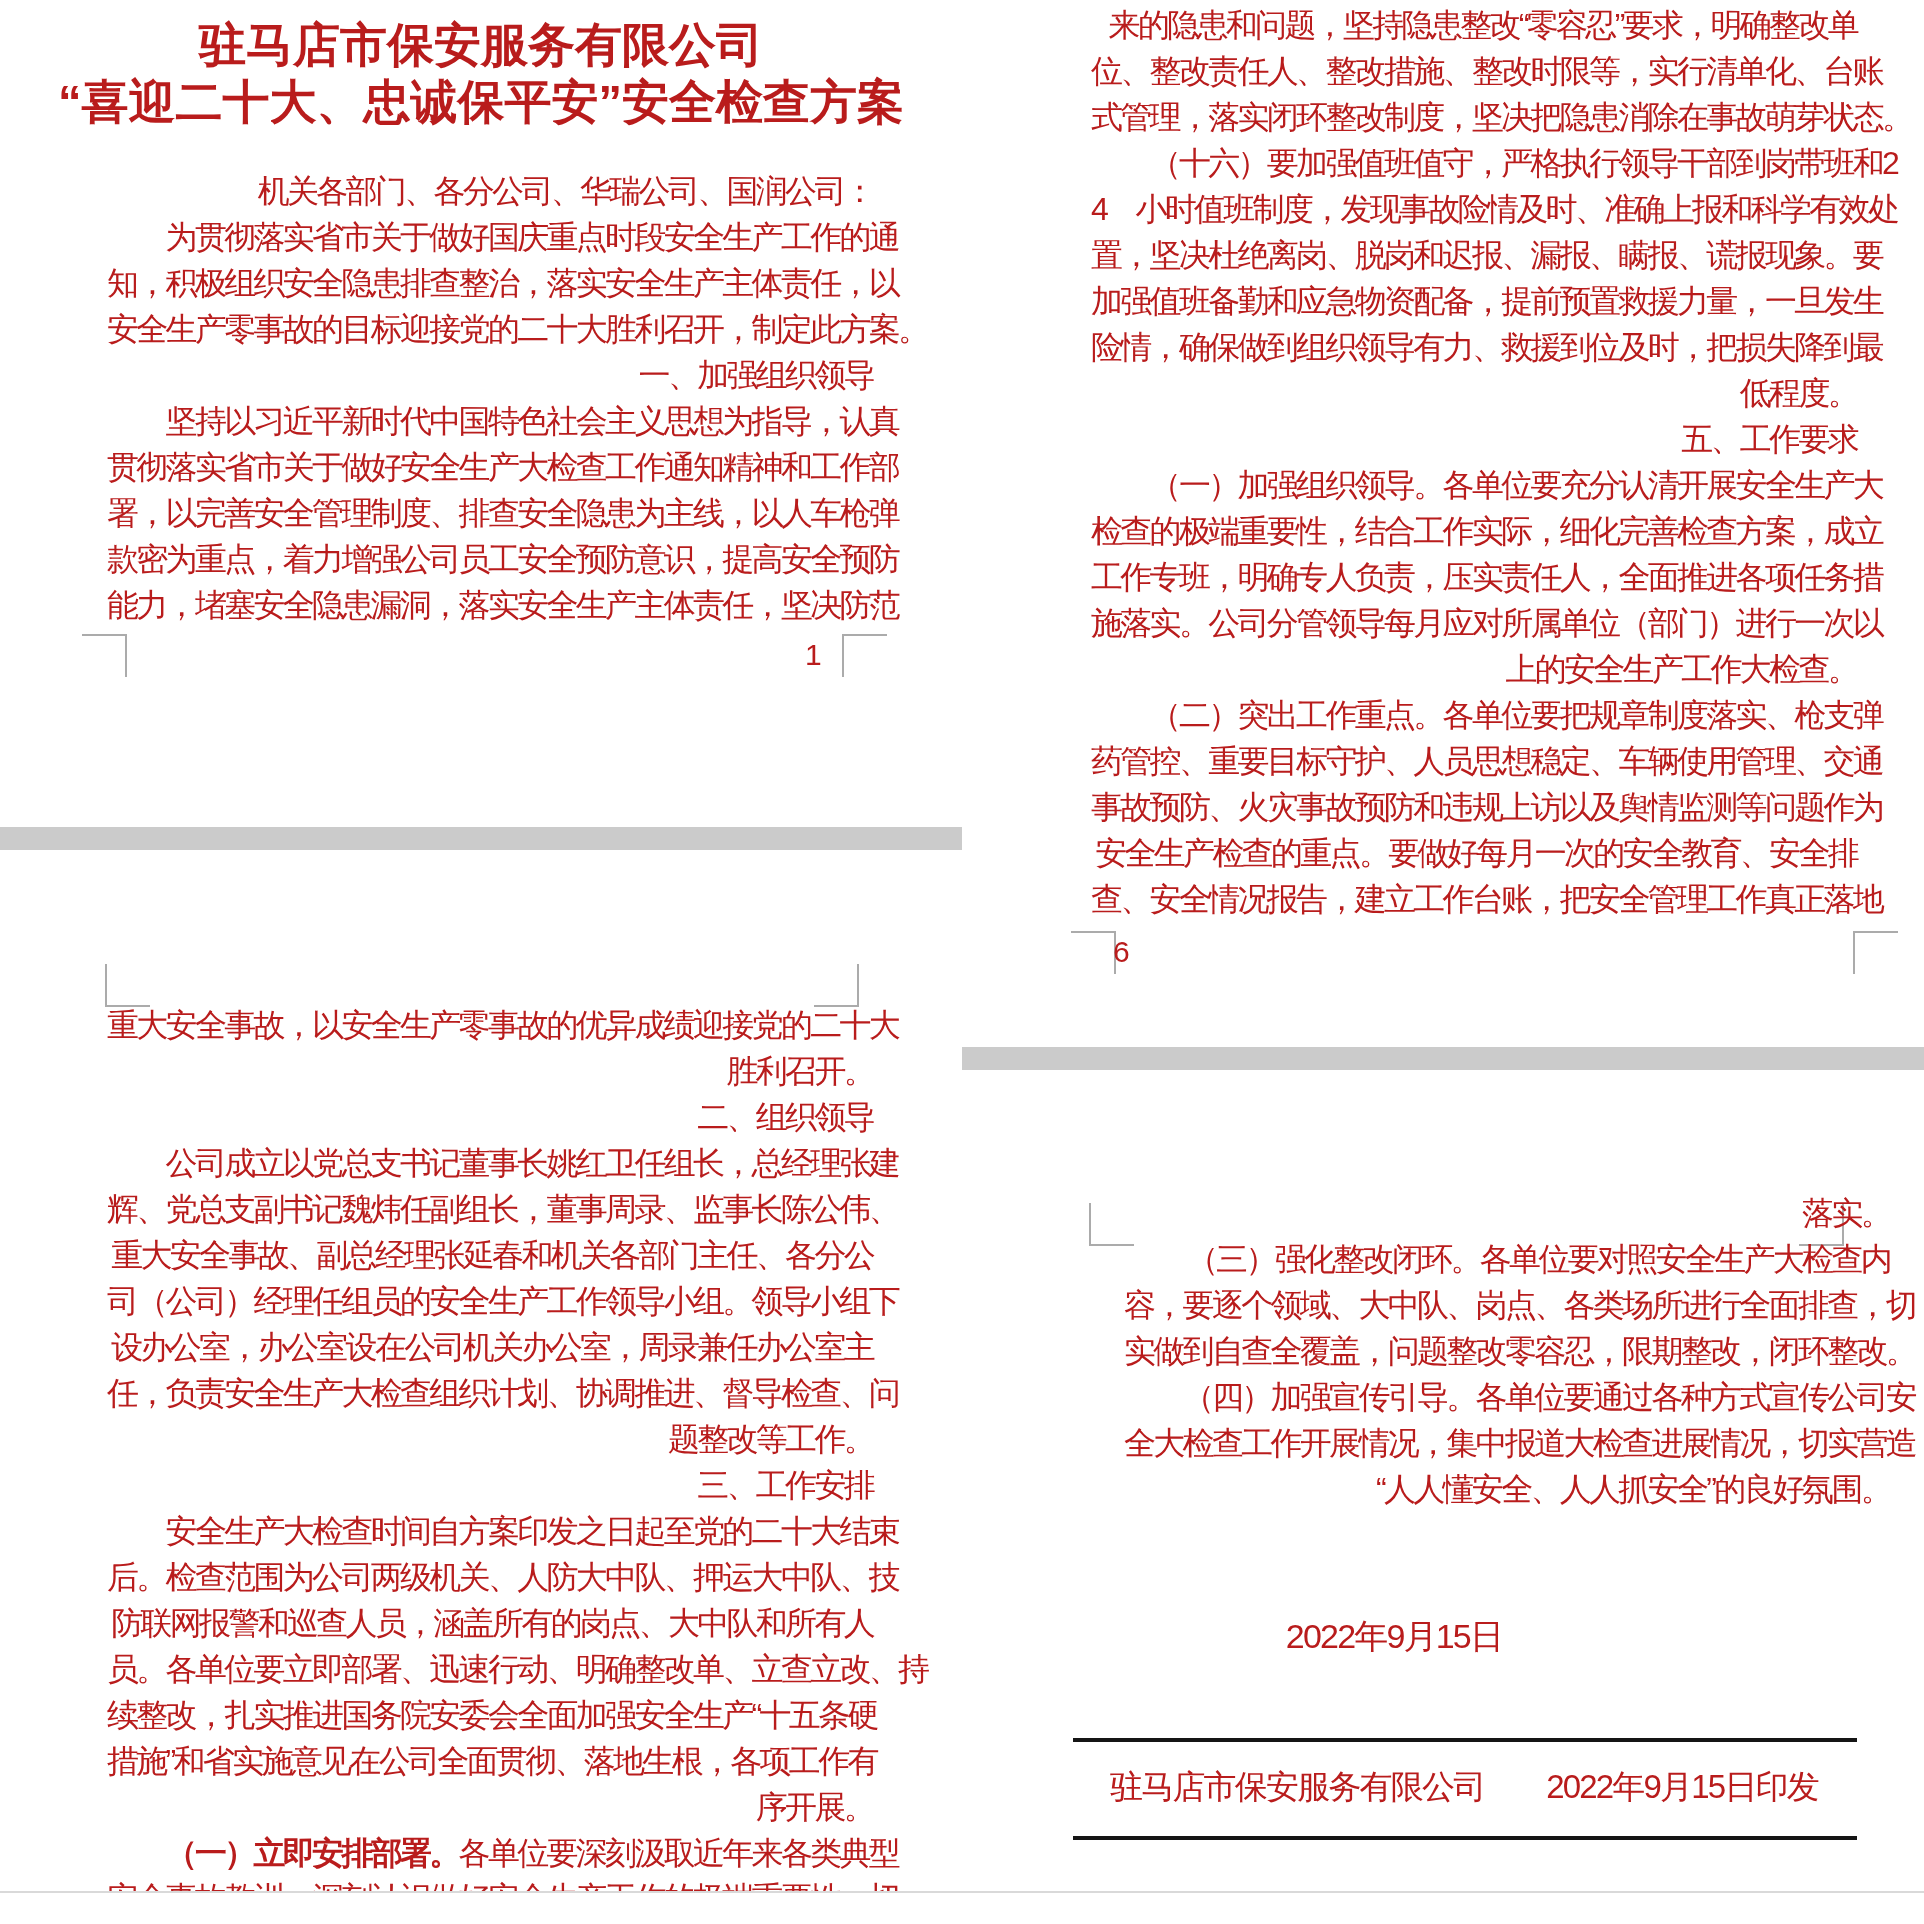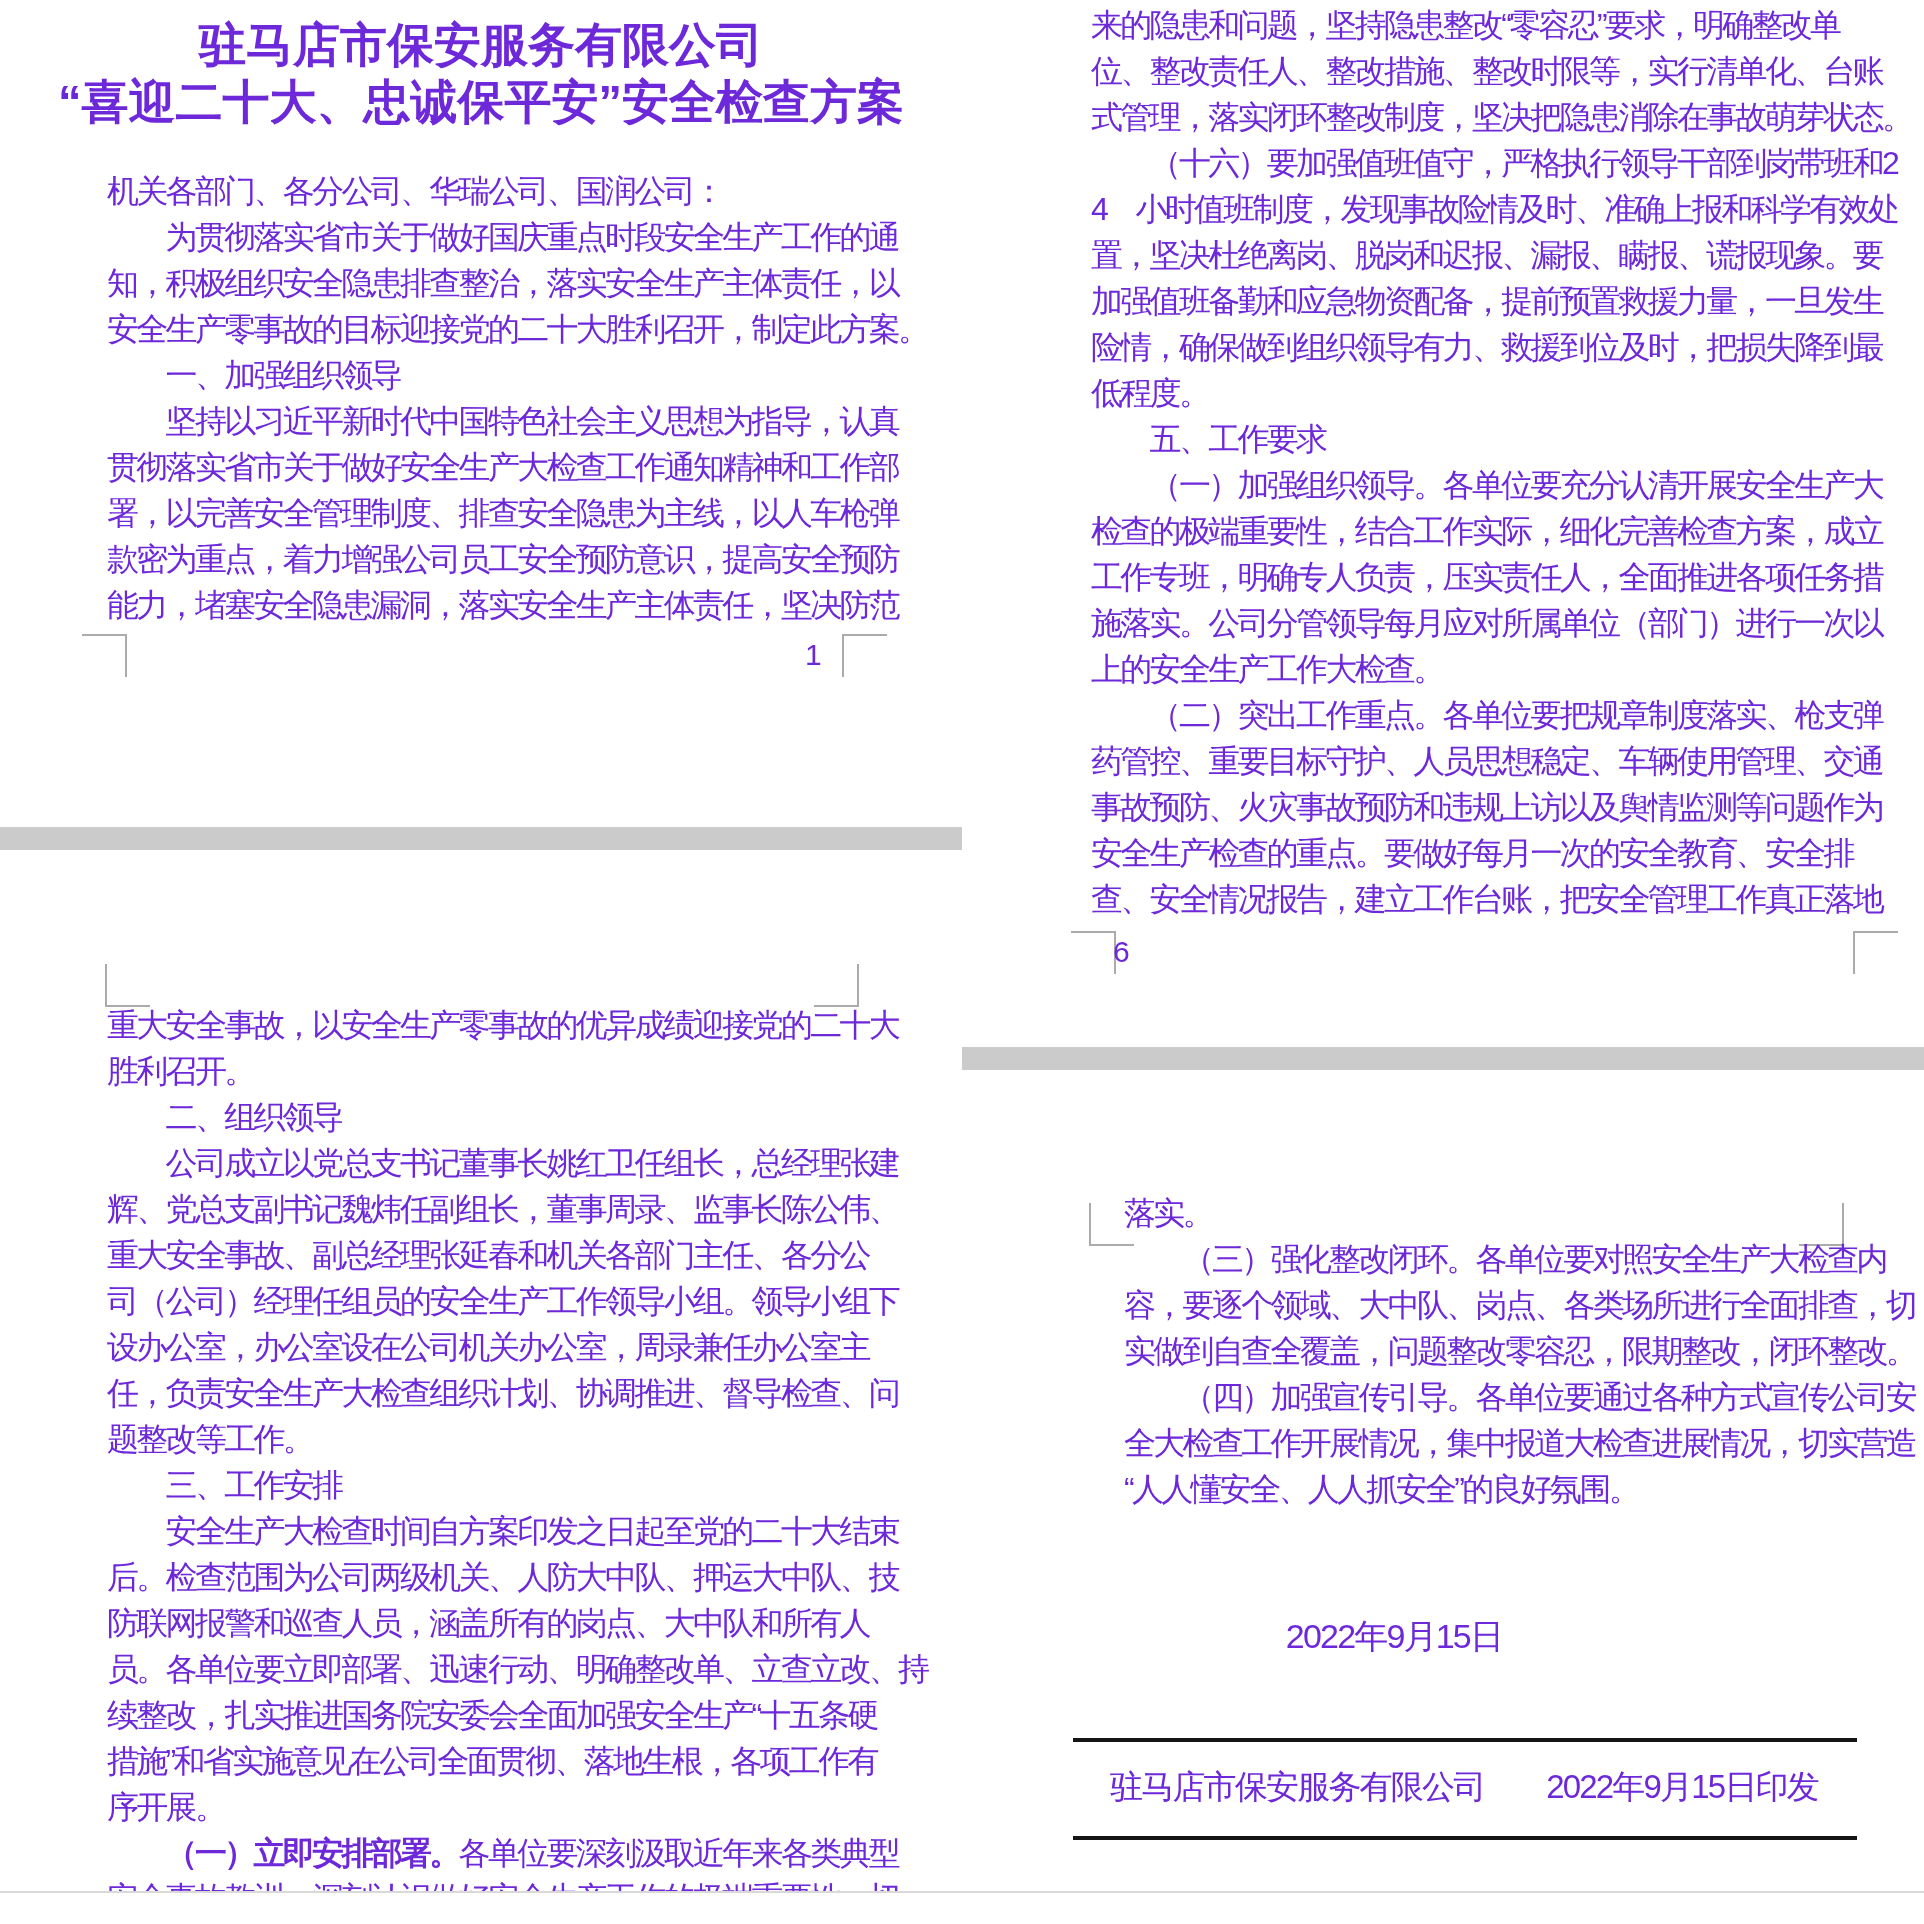--- a/index.html
+++ b/index.html
@@ -1,24 +1,24 @@
 <!DOCTYPE html>
 <html style="font-size:14.3px"><head>
 <meta charset="utf-8">
 <style>
   html,body{margin:0;padding:0;background:#ffffff;}
   #stage{position:relative;width:1925px;height:1925px;background:#ffffff;overflow:hidden;
-         font-family:"Liberation Sans","DejaVu Sans",sans-serif;color:#6d28d9;}
+         font-family:"Liberation Sans","DejaVu Sans",sans-serif;color:#b91c1c;}
   .col{position:absolute;top:0;width:962px;height:1925px;background:#ffffff;}
   #col-left{left:0;}
   #col-right{left:962px;}
   .doc-title{position:absolute;left:0;width:962px;height:53px;line-height:53px;
              text-align:center;font-size:47px;font-weight:700;letter-spacing:0px;white-space:nowrap;}
   .body-block{position:absolute;}
-  .ln{height:46px;line-height:46px;font-size:32px;letter-spacing:-2.7px;white-space:nowrap;}
+  .ln{height:46px;line-height:46px;font-size:32px;letter-spacing:-2.7px;white-space:nowrap;text-align:right;}
   .b{font-weight:700;}
   .pagenum{position:absolute;height:46px;line-height:46px;font-size:30px;}
   .gapbar{position:absolute;left:0;width:962px;height:23px;}
   .mk{position:absolute;width:43px;height:41px;border:0 solid #ababab;}
   .mk-bl{border-top-width:2.7px;border-right-width:2.7px;}
   .mk-br{border-top-width:2.7px;border-left-width:2.7px;}
   .mk-tl{border-bottom-width:2.7px;border-left-width:2.7px;}
   .mk-tr{border-bottom-width:2.7px;border-right-width:2.7px;}
   .date-line{position:absolute;height:46px;line-height:46px;font-size:34px;letter-spacing:-1.8px;
              text-align:center;white-space:nowrap;}

